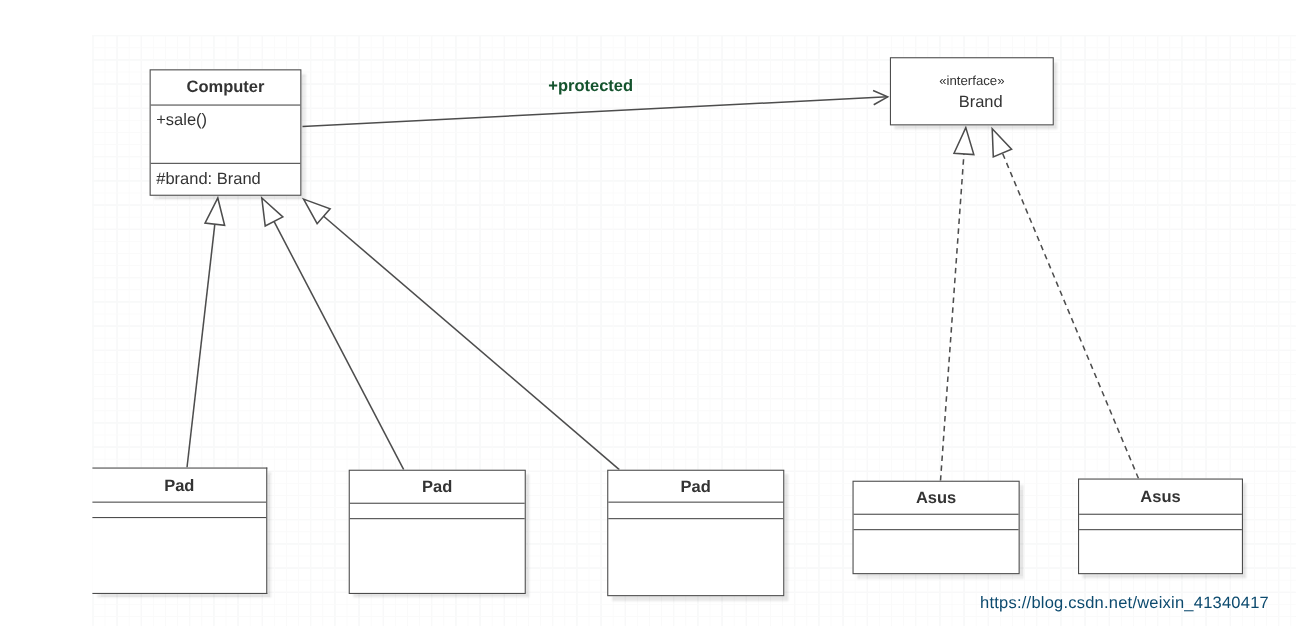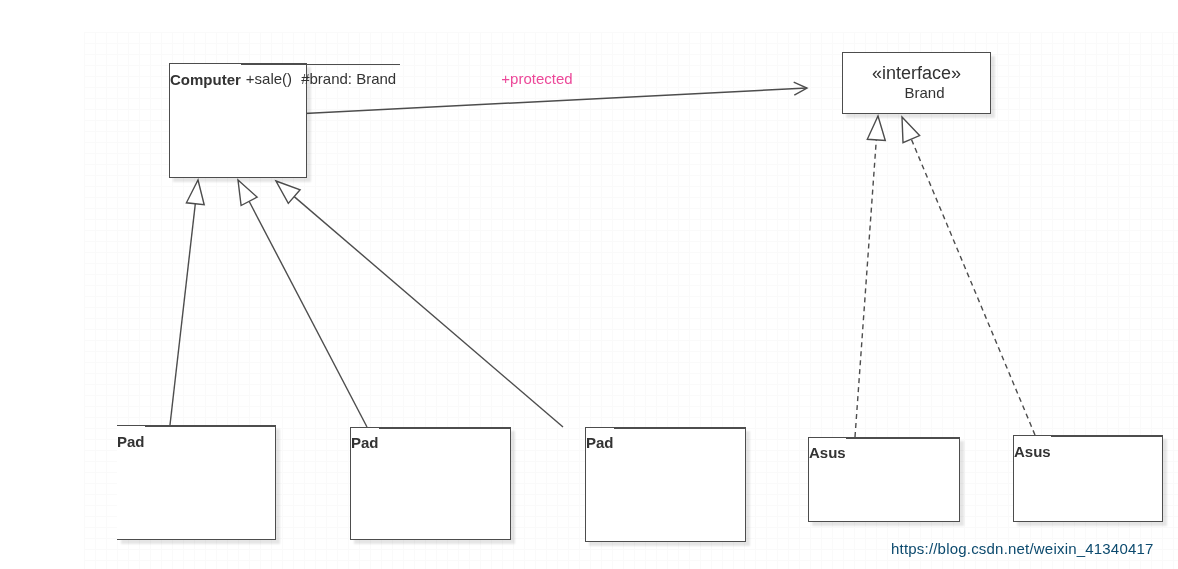--- a/index.html
+++ b/index.html
@@ -24,48 +24,47 @@
   .edge.dashed{stroke-dasharray:5 4;}
   .tri{fill:#ffffff;stroke:#4d4d4d;stroke-width:1.4;}
   .openarrow{fill:none;stroke:#4d4d4d;stroke-width:1.4;}
 
   .uml-class{
     position:absolute;
     background:#ffffff;
     border:1.6px solid #4d4d4d;
     box-shadow:4px 4px 2px rgba(0,0,0,0.10);
     box-sizing:border-box;
-    display:flex;
+    display:flex;flex-direction:column;
     font-size:15px;
-    margin-left:33px;
   }
   .uml-class .title{
     font-weight:bold;text-align:center;
     display:flex;align-items:center;justify-content:center;
     flex:0 0 auto;
   }
   .uml-class .compartment{
     border-top:1.4px solid #4d4d4d;
     flex:0 0 auto;
     padding:4px 4px 0 5px;
     box-sizing:border-box;
     line-height:19px;
   }
   .uml-class .compartment.fill{flex:1 1 auto;}
   .no-left-border{border-left:none;}
   .iface-head{
     flex:1;display:flex;flex-direction:column;
     align-items:center;justify-content:center;line-height:19px;
   }
-  .iface-head .stereo{font-weight:normal;font-size:18px;}
+  .iface-head .stereo{font-weight:normal;font-size:12px;}
   .iface-head .name{font-weight:normal;padding-left:16px;}
   .edge-label{
     position:absolute;left:537px;top:78px;
     transform:translate(-50%,-50%);
-    font-size:15px;color:#ec4899;white-space:nowrap;
+    font-size:15px;color:#14532d;white-space:nowrap;font-weight:bold;
   }
   .watermark{
     position:absolute;left:891px;top:540px;
     font-size:15px;color:#0c4a6e;white-space:nowrap;
     letter-spacing:0.2px;
   }
 </style>
 </head>
 <body>
 

